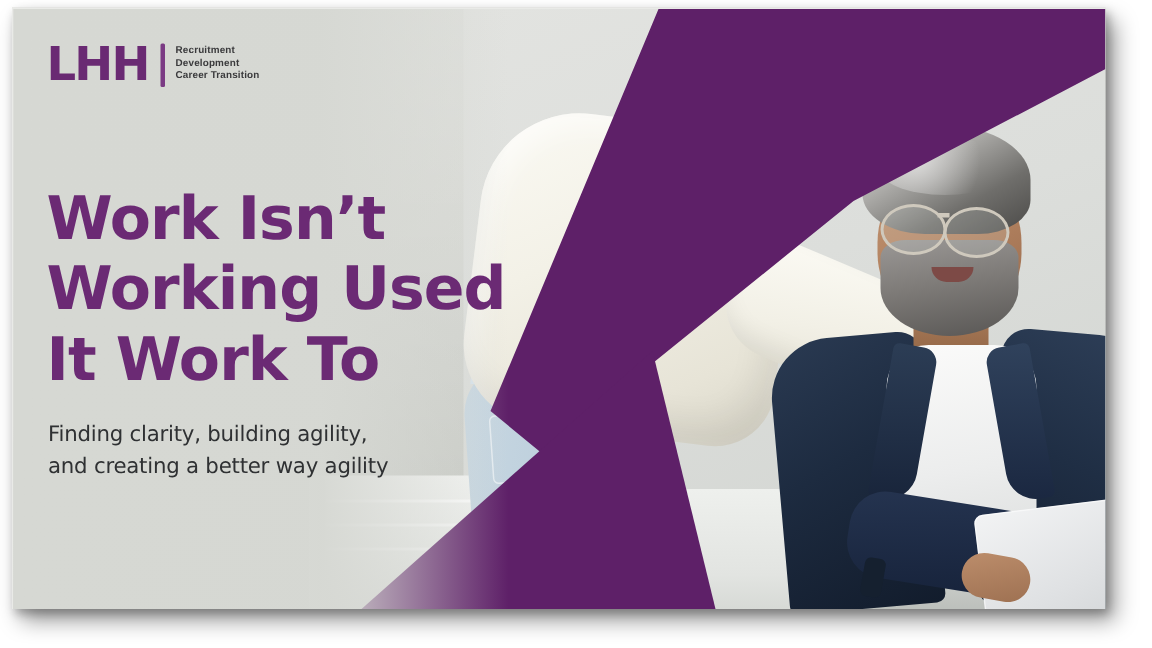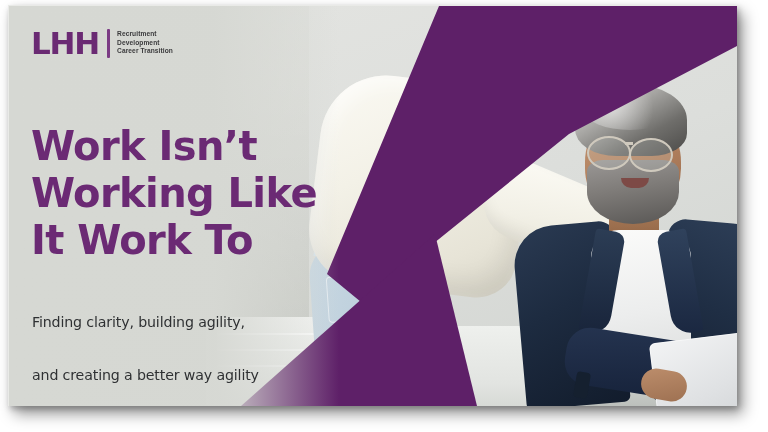--- a/index.html
+++ b/index.html
@@ -338,21 +338,21 @@
   }
   #headline span{display:block;white-space:nowrap;}
 
   
   #subtitle{
     position:absolute;left:23px;top:260px;width:300px;
     font-family:"DejaVu Sans", sans-serif;
     font-size:14.2px;line-height:20.5px;font-weight:400;
     color:#2f3133;letter-spacing:-.15px;
   }
-  #subtitle span{display:block;white-space:nowrap;margin-top:32px;}
+  #subtitle span{display:block;white-space:nowrap;}
 </style>
 </head>
 <body>
 
 <div id="stage">
 
   <div id="card">
 
     <div id="backdrop"></div>
 
@@ -431,21 +431,21 @@
       <div id="logo-rule"></div>
       <div id="logo-tag">
         <div>Recruitment</div>
         <div>Development</div>
         <div>Career Transition</div>
       </div>
     </div>
 
     <h1 id="headline">
       <span>Work Isn’t</span>
-      <span>Working Like</span>
+      <span>Working Used</span>
       <span>It Work To</span>
     </h1>
 
     <p id="subtitle">
       <span>Finding clarity, building agility,</span>
       <span>and creating a better way agility</span>
     </p>
 
   </div>
 </div>

